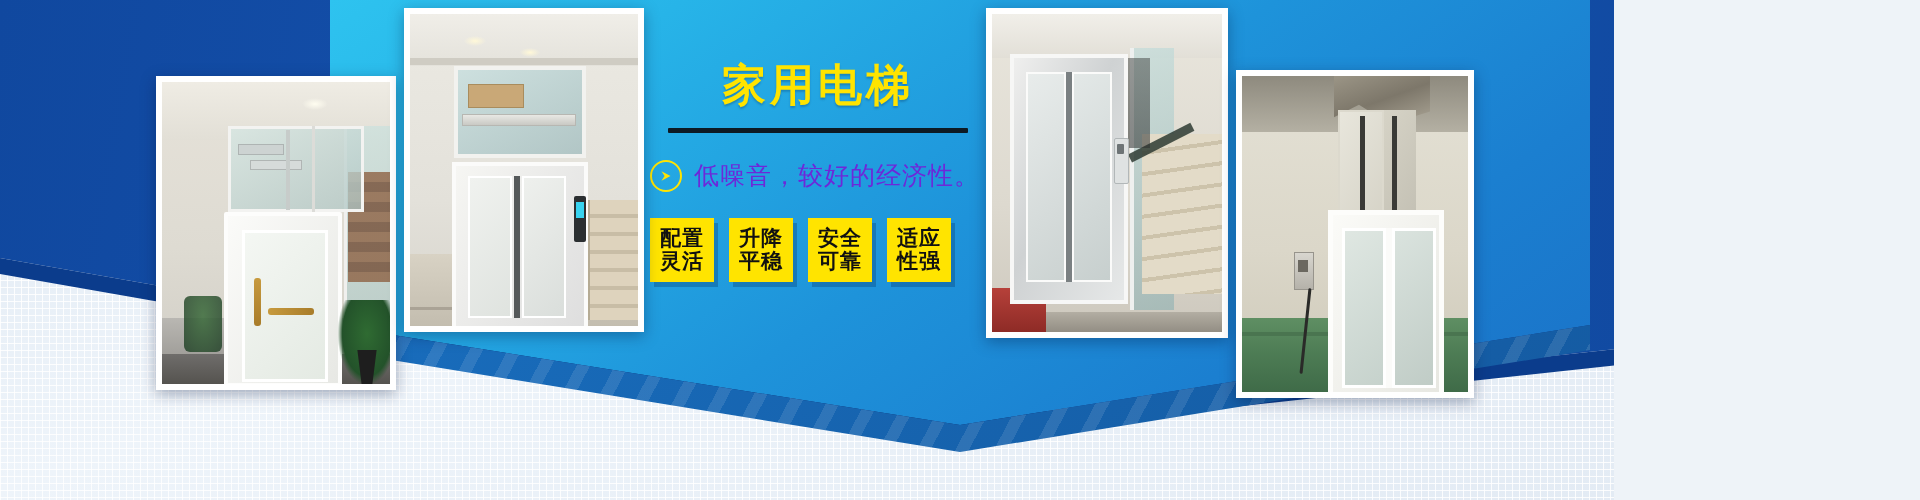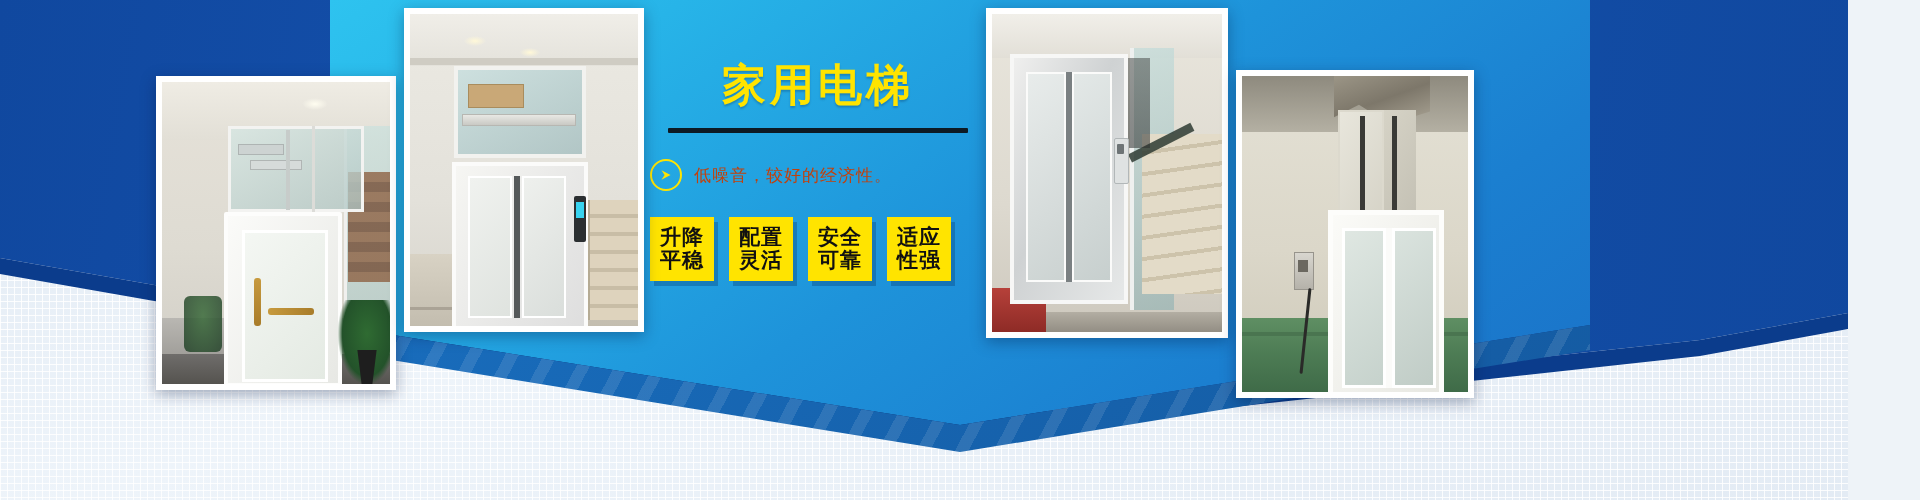--- a/index.html
+++ b/index.html
@@ -1,21 +1,21 @@
 <!DOCTYPE html>
 <html><head>
 <meta charset="utf-8">
 <style>
   html,body{margin:0;padding:0;}
   body{
     width:1920px;height:500px;overflow:hidden;
     font-family:"Liberation Sans","DejaVu Sans",sans-serif;
     background:#eef3f8;
   }
-  .banner{position:relative;width:1848px;height:500px;overflow:hidden;background:#e9eff6;}
+  .banner{position:relative;width:1614px;height:500px;overflow:hidden;background:#e9eff6;}
 
   
   .bg-texture{
     position:absolute;inset:0;
     background-color:#e8eef6;
     background-image:
       linear-gradient(rgba(255,255,255,.85) 1px, transparent 1px),
       linear-gradient(90deg, rgba(255,255,255,.85) 1px, transparent 1px),
       linear-gradient(160deg,#dfe8f2 0%,#eef4fa 45%,#e3ebf4 100%);
     background-size:7px 7px,7px 7px,100% 100%;
@@ -70,21 +70,21 @@
   .rule{width:300px;height:5px;background:#0d1a24;margin:20px auto 0 auto;border-radius:1px;}
 
   .subline{display:flex;align-items:center;gap:12px;margin:26px 0 0 2px;}
   .arrow-badge{
     width:28px;height:28px;border-radius:50%;
     border:2px solid #ffe400;display:flex;align-items:center;justify-content:center;
     flex:0 0 auto;
   }
   .arrow-badge svg{display:block;}
   .sub-text{
-    color:#c2410c;font-size:17px;letter-spacing:1px;white-space:nowrap;
+    color:#6d28d9;font-size:25px;letter-spacing:1px;white-space:nowrap;
     font-family:"DejaVu Sans","Liberation Sans",sans-serif;
   }
 
   .badges{display:flex;gap:15px;margin:26px 0 0 2px;}
   .badge{
     width:64px;height:64px;background:#ffe400;
     display:flex;flex-direction:column;align-items:center;justify-content:center;
     color:#111;font-weight:bold;font-size:21px;line-height:1.12;letter-spacing:1px;
     box-shadow:4px 5px 0 rgba(0,40,90,.28);
     font-family:"DejaVu Sans","Liberation Sans",sans-serif;
@@ -298,26 +298,26 @@
       <span class="arrow-badge">
         <svg width="14" height="14" viewBox="0 0 14 14" aria-hidden="true">
           <path d="M2.5 2.2 L11.5 7 L2.5 11.8 L5.6 7 Z" fill="#ffe400"></path>
         </svg>
       </span>
       <span class="sub-text">低噪音，较好的经济性。</span>
     </div>
 
     <div class="badges">
       <div class="badge">
+        <span>配置</span>
+        <span>灵活</span>
+      </div>
+      <div class="badge">
         <span>升降</span>
         <span>平稳</span>
-      </div>
-      <div class="badge">
-        <span>配置</span>
-        <span>灵活</span>
       </div>
       <div class="badge">
         <span>安全</span>
         <span>可靠</span>
       </div>
       <div class="badge">
         <span>适应</span>
         <span>性强</span>
       </div>
     </div>

